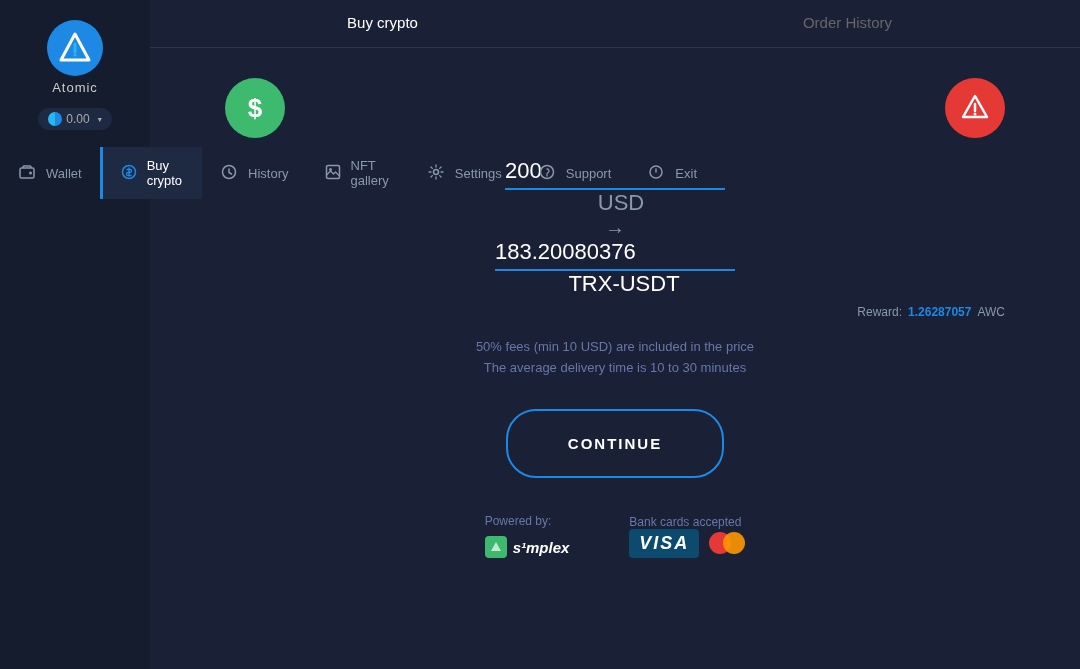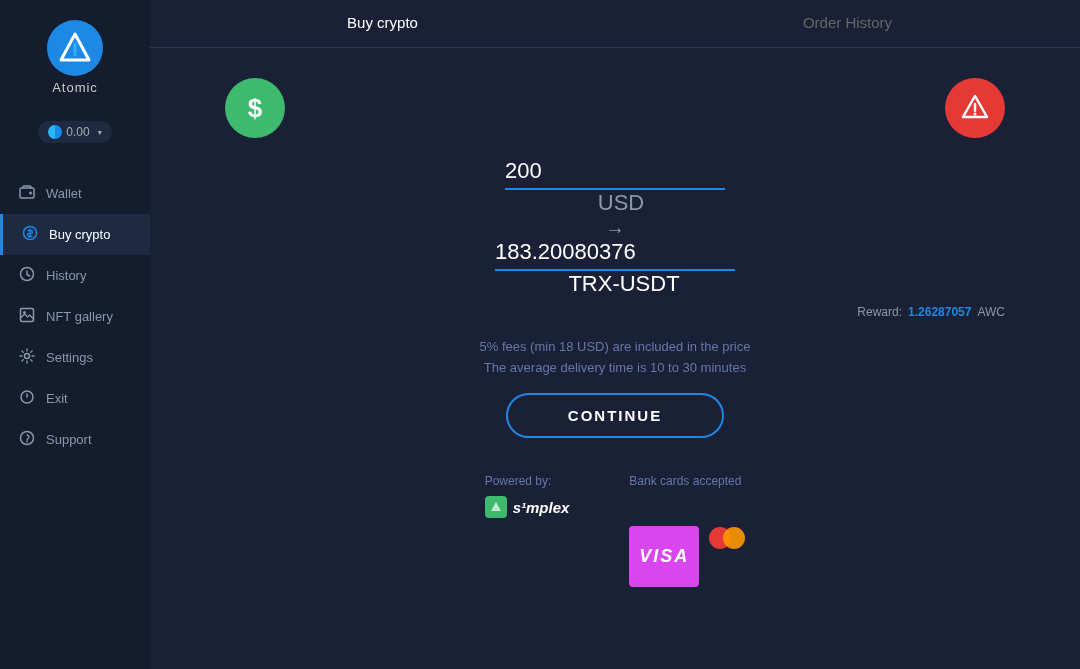--- a/index.html
+++ b/index.html
@@ -15,21 +15,21 @@
 
     
     .sidebar {
       width: 150px;
       min-width: 150px;
       background: #141c2e;
       display: flex;
       flex-direction: column;
       align-items: center;
       padding-top: 20px;
-      gap: 14px;
+      gap: 1px;
     }
     .sidebar-logo {
       display: flex;
       flex-direction: column;
       align-items: center;
       margin-bottom: 12px;
     }
     .logo-circle {
       width: 56px;
       height: 56px;
@@ -64,21 +64,20 @@
       border-radius: 50%;
     }
     .balance-chevron {
       font-size: 8px;
       color: #aaa;
     }
 
     .nav-items {
       width: 100%;
       display: flex;
-      flex-direction: column;
     }
     .nav-item {
       display: flex;
       align-items: center;
       gap: 10px;
       padding: 11px 18px;
       font-size: 13px;
       color: #8899aa;
       cursor: pointer;
       border-radius: 0;
@@ -224,36 +223,37 @@
     
     .info-text {
       font-size: 13px;
       color: #6677aa;
       text-align: center;
       margin-bottom: 6px;
     }
 
     
     .continue-btn {
-      margin-top: 12px;
+      margin-top: 28px;
       background: transparent;
       border: 2px solid #1e88e5;
       border-radius: 30px;
       color: #fff;
       font-size: 15px;
       font-weight: bold;
       letter-spacing: 2px;
-      padding: 12px 60px;
+      padding: 24px 60px;
       cursor: pointer;
       transition: background 0.15s;
     }
 
     
     .powered-row {
       display: flex;
+      align-items: center;
       gap: 60px;
       margin-top: 36px;
     }
     .powered-block {
       display: flex;
       flex-direction: column;
       align-items: flex-start;
       gap: 8px;
     }
     .powered-label {
@@ -292,24 +292,23 @@
       display: flex;
       align-items: center;
       gap: 10px;
     }
     .visa-logo {
       font-size: 18px;
       font-weight: 900;
       color: #fff;
       font-style: italic;
       letter-spacing: 2px;
-      background: #d946ef;
-      padding: 20px 10px;
+      background: #0c4a6e;
+      padding: 4px 10px;
       border-radius: 4px;
-      margin-top: 38px;
     }
     .mastercard-logo {
       width: 36px;
       height: 24px;
       display: inline-flex;
       align-items: center;
       justify-content: center;
       position: relative;
     }
     .mc-left {
@@ -396,34 +395,34 @@
         <svg width="16" height="16" viewBox="0 0 16 16" fill="none">
             <circle cx="8" cy="8" r="2.5" stroke="#8899aa" stroke-width="1.5"></circle>
             <path d="M8 1v2M8 13v2M1 8h2M13 8h2M2.93 2.93l1.41 1.41M11.66 11.66l1.41 1.41M2.93 13.07l1.41-1.41M11.66 4.34l1.41-1.41" stroke="#8899aa" stroke-width="1.3" stroke-linecap="round"></path>
           </svg>
       </span>
       <span class="nav-label">Settings</span>
     </div>
     <div class="nav-item">
       <span class="nav-icon">
         <svg width="16" height="16" viewBox="0 0 16 16" fill="none">
+            <circle cx="8" cy="8" r="6.5" stroke="#8899aa" stroke-width="1.5"></circle>
+            <path d="M8 11v1M8 5a2 2 0 011.732 3c-.5.866-1.732 1-1.732 2" stroke="#8899aa" stroke-width="1.3" stroke-linecap="round"></path>
+          </svg>
+      </span>
+      <span class="nav-label">Support</span>
+    </div>
+    <div class="nav-item">
+      <span class="nav-icon">
+        <svg width="16" height="16" viewBox="0 0 16 16" fill="none">
             <circle cx="8" cy="8" r="6" stroke="#8899aa" stroke-width="1.5"></circle>
             <path d="M8 5v3" stroke="#8899aa" stroke-width="1.5" stroke-linecap="round"></path>
           </svg>
       </span>
       <span class="nav-label">Exit</span>
-    </div>
-    <div class="nav-item">
-      <span class="nav-icon">
-        <svg width="16" height="16" viewBox="0 0 16 16" fill="none">
-            <circle cx="8" cy="8" r="6.5" stroke="#8899aa" stroke-width="1.5"></circle>
-            <path d="M8 11v1M8 5a2 2 0 011.732 3c-.5.866-1.732 1-1.732 2" stroke="#8899aa" stroke-width="1.3" stroke-linecap="round"></path>
-          </svg>
-      </span>
-      <span class="nav-label">Support</span>
     </div>
   </nav>
 </div>
 
 <div class="main">
 
   <div class="tabs">
     <div class="tab active">
       <span>Buy crypto</span>
     </div>
@@ -453,21 +452,21 @@
       <input type="text" class="receive-input" value="183.20080376" style="">
       <span class="receive-currency">TRX-USDT</span>
     </div>
 
     <div style="width:820px; padding:0 20px; display:flex; justify-content:flex-end; margin-bottom:20px;">
       <span style="font-size:12px; color:#8899aa; margin-left:0;">Reward:</span>
       <span style="font-size:12px; color:#1e88e5; font-weight:bold; margin-left:6px;">1.26287057</span>
       <span style="font-size:12px; color:#8899aa; margin-left:6px;">AWC</span>
     </div>
 
-    <p class="info-text">5% fees (min 18 USD) are included in the price</p>
+    <p class="info-text">50% fees (min 10 USD) are included in the price</p>
     <p class="info-text">The average delivery time is 10 to 30 minutes</p>
 
     <button class="continue-btn">CONTINUE</button>
 
     <div class="powered-row">
       <div class="powered-block">
         <span class="powered-label">Powered by:</span>
         <div class="simplex-logo">
           <div class="simplex-icon">
             <svg width="14" height="14" viewBox="0 0 14 14" fill="none">

